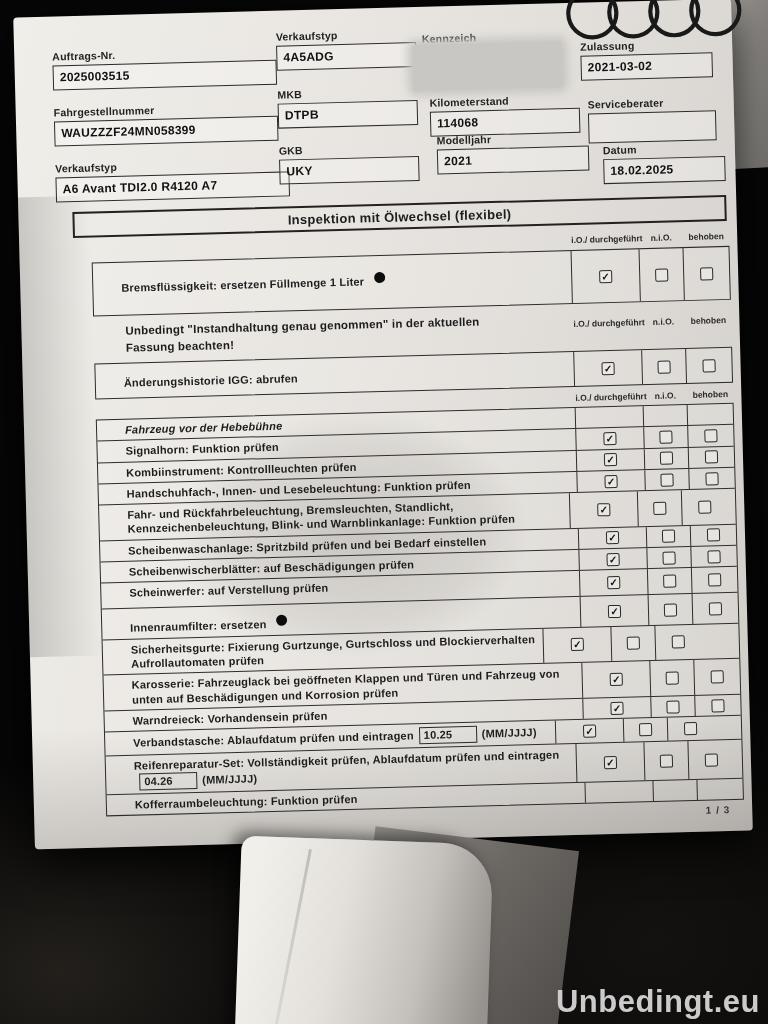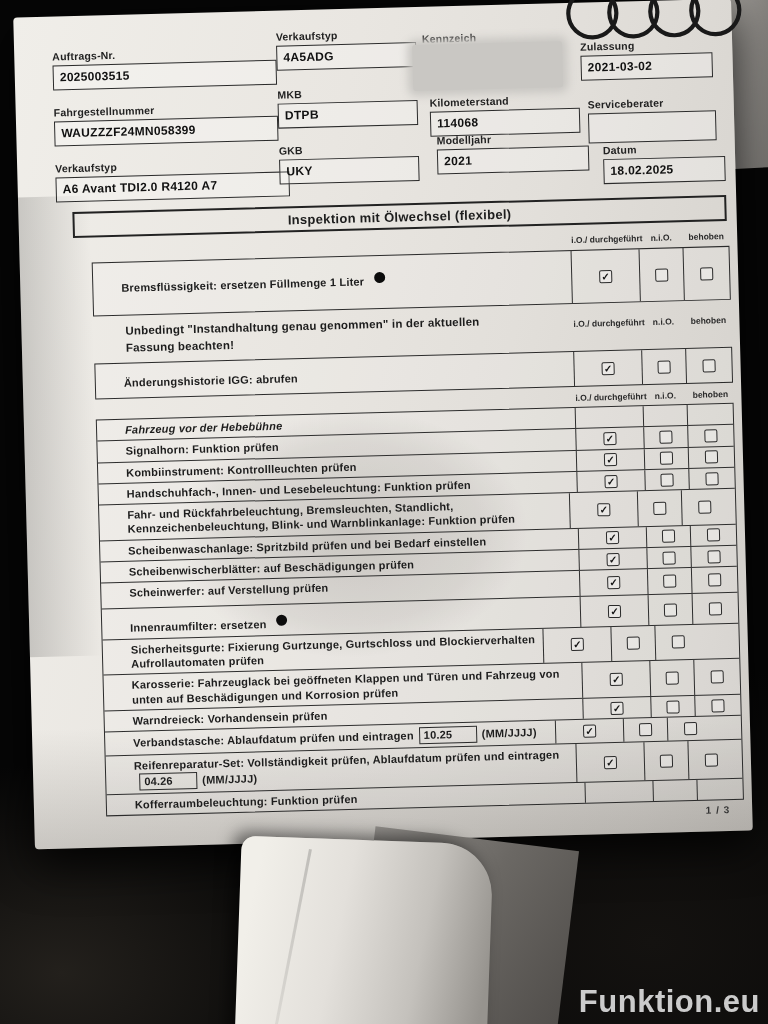--- a/index.html
+++ b/index.html
@@ -446,14 +446,14 @@
         </div>
 
       </div>
       <div class="page-num" style="margin-top:4px;position:relative;text-align:right">1 / 3</div>
     </div>
   </div>
 
   <div class="sheet-under"></div>
   <div class="sheet-roll"></div>
 
-  <div class="watermark">Funktion.eu</div>
+  <div class="watermark">Unbedingt.eu</div>
 </div>
 
 </body></html>

